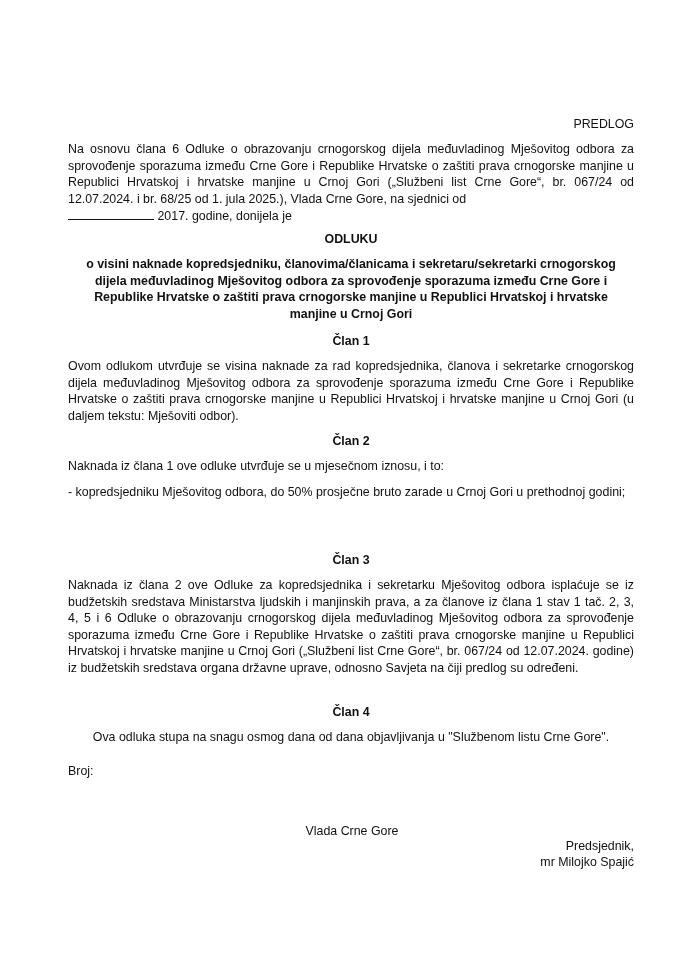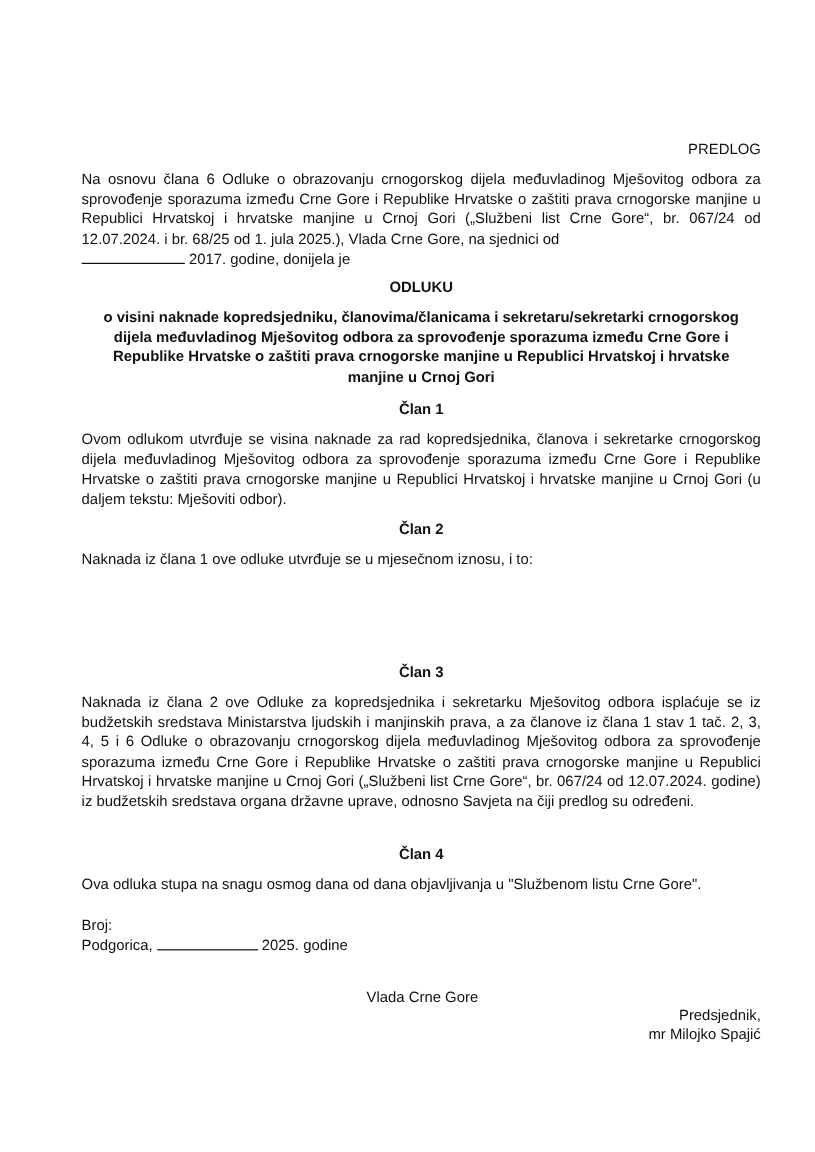--- a/index.html
+++ b/index.html
@@ -57,32 +57,28 @@
 
   <div class="abs center bold" style="left:56px; width:566px; top:231px;">ODLUKU</div>
 
   <div class="abs center bold" style="left:66px; width:546px; top:256px;">o visini naknade kopredsjedniku, članovima/članicama i sekretaru/sekretarki crnogorskog dijela međuvladinog Mješovitog odbora za sprovođenje sporazuma između Crne Gore i Republike Hrvatske o zaštiti prava crnogorske manjine u Republici Hrvatskoj i hrvatske manjine u Crnoj Gori</div>
 
   <div class="abs center bold" style="left:56px; width:566px; top:333px;">Član 1</div>
   <div class="abs para justify" style="top:358px;">Ovom odlukom utvrđuje se visina naknade za rad kopredsjednika, članova i sekretarke crnogorskog dijela međuvladinog Mješovitog odbora za sprovođenje sporazuma između Crne Gore i Republike Hrvatske o zaštiti prava crnogorske manjine u Republici Hrvatskoj i hrvatske manjine u Crnoj Gori (u daljem tekstu: Mješoviti odbor).</div>
 
   <div class="abs center bold" style="left:56px; width:566px; top:433px;text-align:center;">Član 2</div>
   <div class="abs para" style="top:458px;">Naknada iz člana 1 ove odluke utvrđuje se u mjesečnom iznosu, i to:</div>
+  <div class="abs para" style="top:484px;">- kopredsjedniku Mješovitog odbora, do 50% prosječne bruto zarade u Crnoj Gori u prethodnoj godini;</div>
 
   <div class="abs center bold" style="left:56px; width:566px; top:552px;">Član 3</div>
   <div class="abs para justify" style="top:577px;">Naknada iz člana 2 ove Odluke za kopredsjednika i sekretarku Mješovitog odbora  isplaćuje se iz budžetskih sredstava Ministarstva ljudskih i manjinskih prava, a za članove iz člana 1  stav 1 tač. 2, 3, 4, 5 i 6 Odluke o obrazovanju crnogorskog dijela međuvladinog Mješovitog odbora za sprovođenje sporazuma između Crne Gore i Republike Hrvatske o zaštiti prava crnogorske manjine u Republici Hrvatskoj i hrvatske manjine u Crnoj Gori („Službeni list Crne Gore“, br. 067/24 od 12.07.2024. godine) iz budžetskih sredstava organa državne uprave, odnosno Savjeta na čiji predlog su određeni.</div>
 
   <div class="abs center bold" style="left:56px; width:566px; top:704px;">Član 4</div>
-  <div class="abs para" style="top:729px;">Ova odluka stupa na snagu osmog dana od dana objavljivanja u "Službenom listu Crne Gore".</div>
+  <div class="abs para" style="top:729px;text-align:center;">Ova odluka stupa na snagu osmog dana od dana objavljivanja u "Službenom listu Crne Gore".</div>
 
   <div class="abs" style="left:56px; top:763px;">Broj:</div>
-  <div class="abs" style="left:56px; top:779px; width:400px;">
-    <span>Podgorica,</span>
-    <span class="blank" style="width:84px;"></span>
-    <span>2025. godine</span>
-  </div>
 
   <div class="abs right" style="left:420px; width:202px; top:838px;">Predsjednik,</div>
 
   <div class="abs center" style="left:240px; width:200px; top:823px;">Vlada Crne Gore</div>
   <div class="abs right" style="left:420px; width:202px; top:854px;">mr Milojko Spajić</div>
 
 </div>
 
 </body></html>

